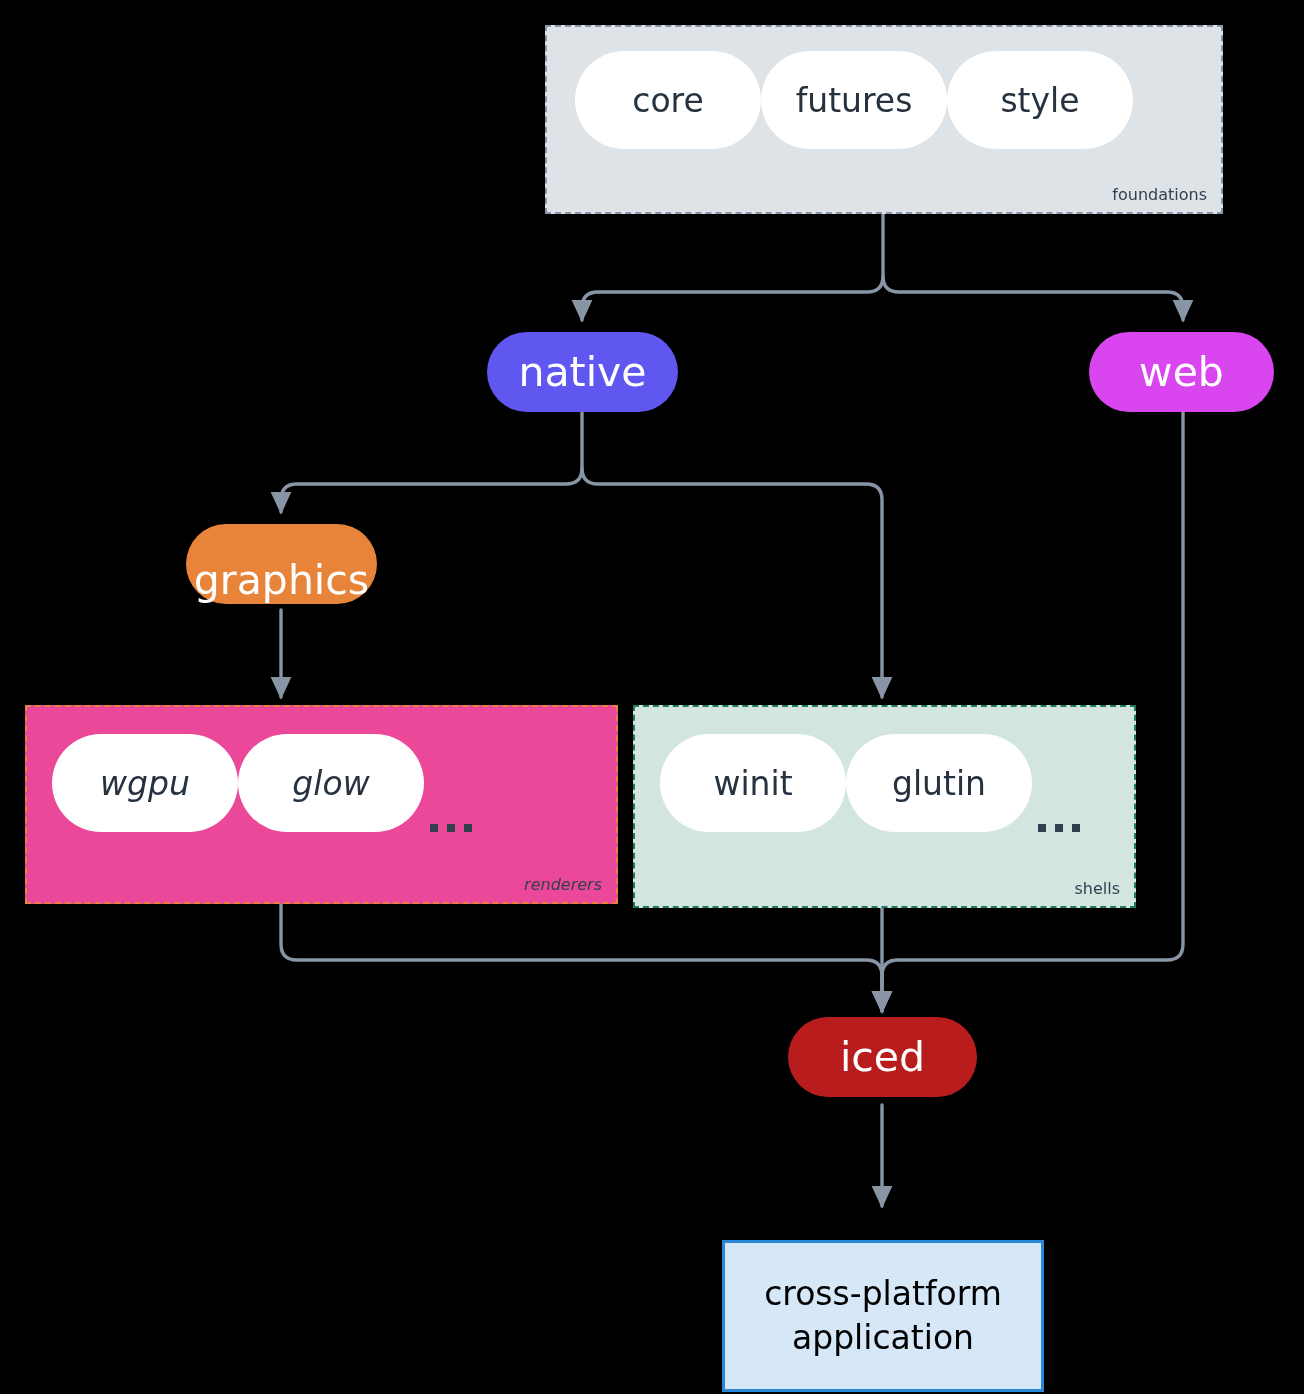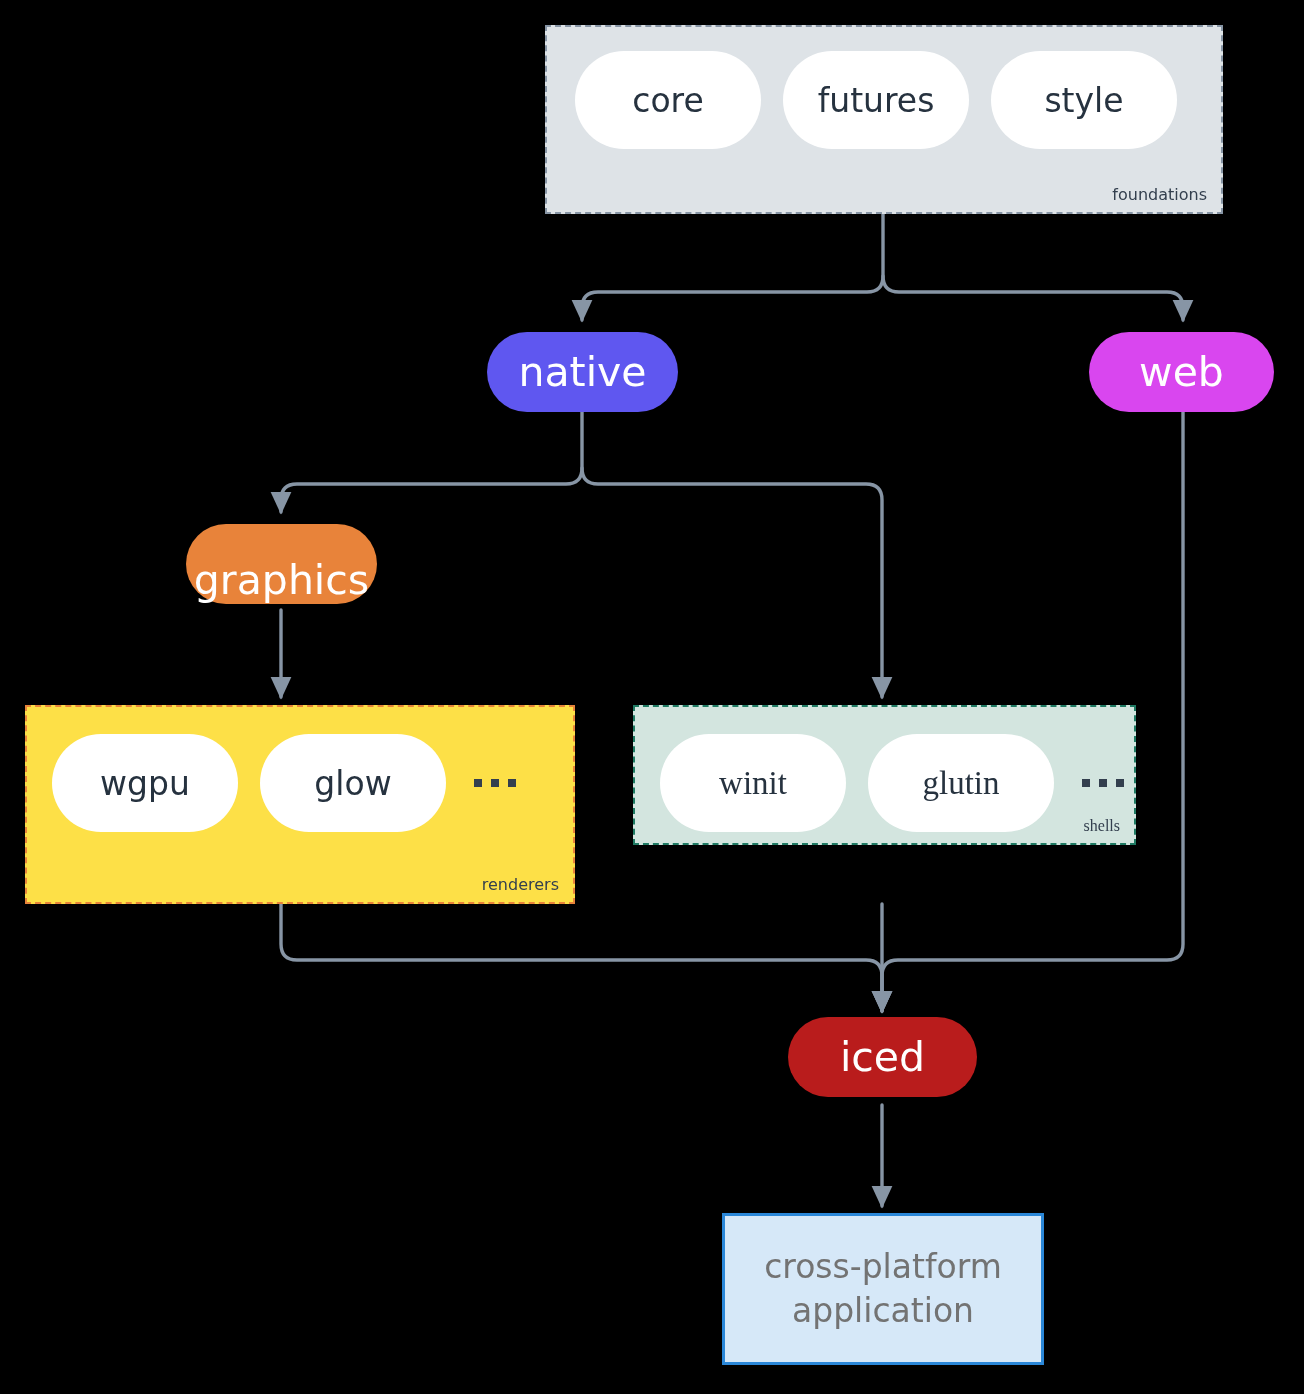--- a/index.html
+++ b/index.html
@@ -36,22 +36,21 @@
     bottom: 8px;
     font-size: 16px;
     color: #333f4e;
     white-space: nowrap;
   }
   .cluster-items {
     position: absolute;
     left: 0;
     top: 0;
     display: flex;
-    align-items: center;
-    gap: 22px;
+    align-items: flex-end;
   }
 
   
   .pill {
     background: #ffffff;
     border-radius: 999px;
     height: 98px;
     min-width: 186px;
     box-sizing: border-box;
     display: flex;
@@ -89,23 +88,24 @@
   
   .rect-node {
     position: absolute;
     box-sizing: border-box;
     border: 3px solid #2a87d8;
     background: #d6e8f8;
     display: flex;
     flex-direction: column;
     align-items: center;
     justify-content: center;
-    color: #737373;
+    color: #000000;
     font-size: 33px;
     line-height: 1.34;
+    margin-top: 27px;
   }
 </style>
 </head>
 <body>
 
 <div id="canvas">
 
   <svg id="edges" viewBox="0 0 1304 1394" xmlns="http://www.w3.org/2000/svg">
     <defs>
       <marker id="arrow" viewBox="0 0 10 10" refX="8.5" refY="5" markerWidth="7" markerHeight="7" orient="auto-start-reverse">
@@ -139,38 +139,38 @@
       <div class="pill">
         <span>futures</span>
       </div>
       <div class="pill">
         <span>style</span>
       </div>
     </div>
     <div class="cluster-label">foundations</div>
   </div>
 
-  <div class="cluster" style="left:25px; top:705px; width:550px; height:199px; background:#fde047; border-color:#e8833a;">
+  <div class="cluster" style="left:25px; top:705px; width:593px; height:199px; background:#ec4899; border-color:#e8833a;font-style:italic;">
     <div class="cluster-items" style="left:25px; top:27px;">
       <div class="pill">
         <span>wgpu</span>
       </div>
       <div class="pill">
         <span>glow</span>
       </div>
       <div class="ellipsis">
         <i></i>
           <i></i>
           <i></i>
       </div>
     </div>
     <div class="cluster-label">renderers</div>
   </div>
 
-  <div class="cluster" style="left:633px; top:705px; width:503px; height:140px; background:#d3e5df; border-color:#1f7a63;font-family:Liberation Serif, serif;">
+  <div class="cluster" style="left:633px; top:705px; width:503px; height:203px; background:#d3e5df; border-color:#1f7a63;">
     <div class="cluster-items" style="left:25px; top:27px;">
       <div class="pill">
         <span>winit</span>
       </div>
       <div class="pill">
         <span>glutin</span>
       </div>
       <div class="ellipsis">
         <i></i>
           <i></i>

